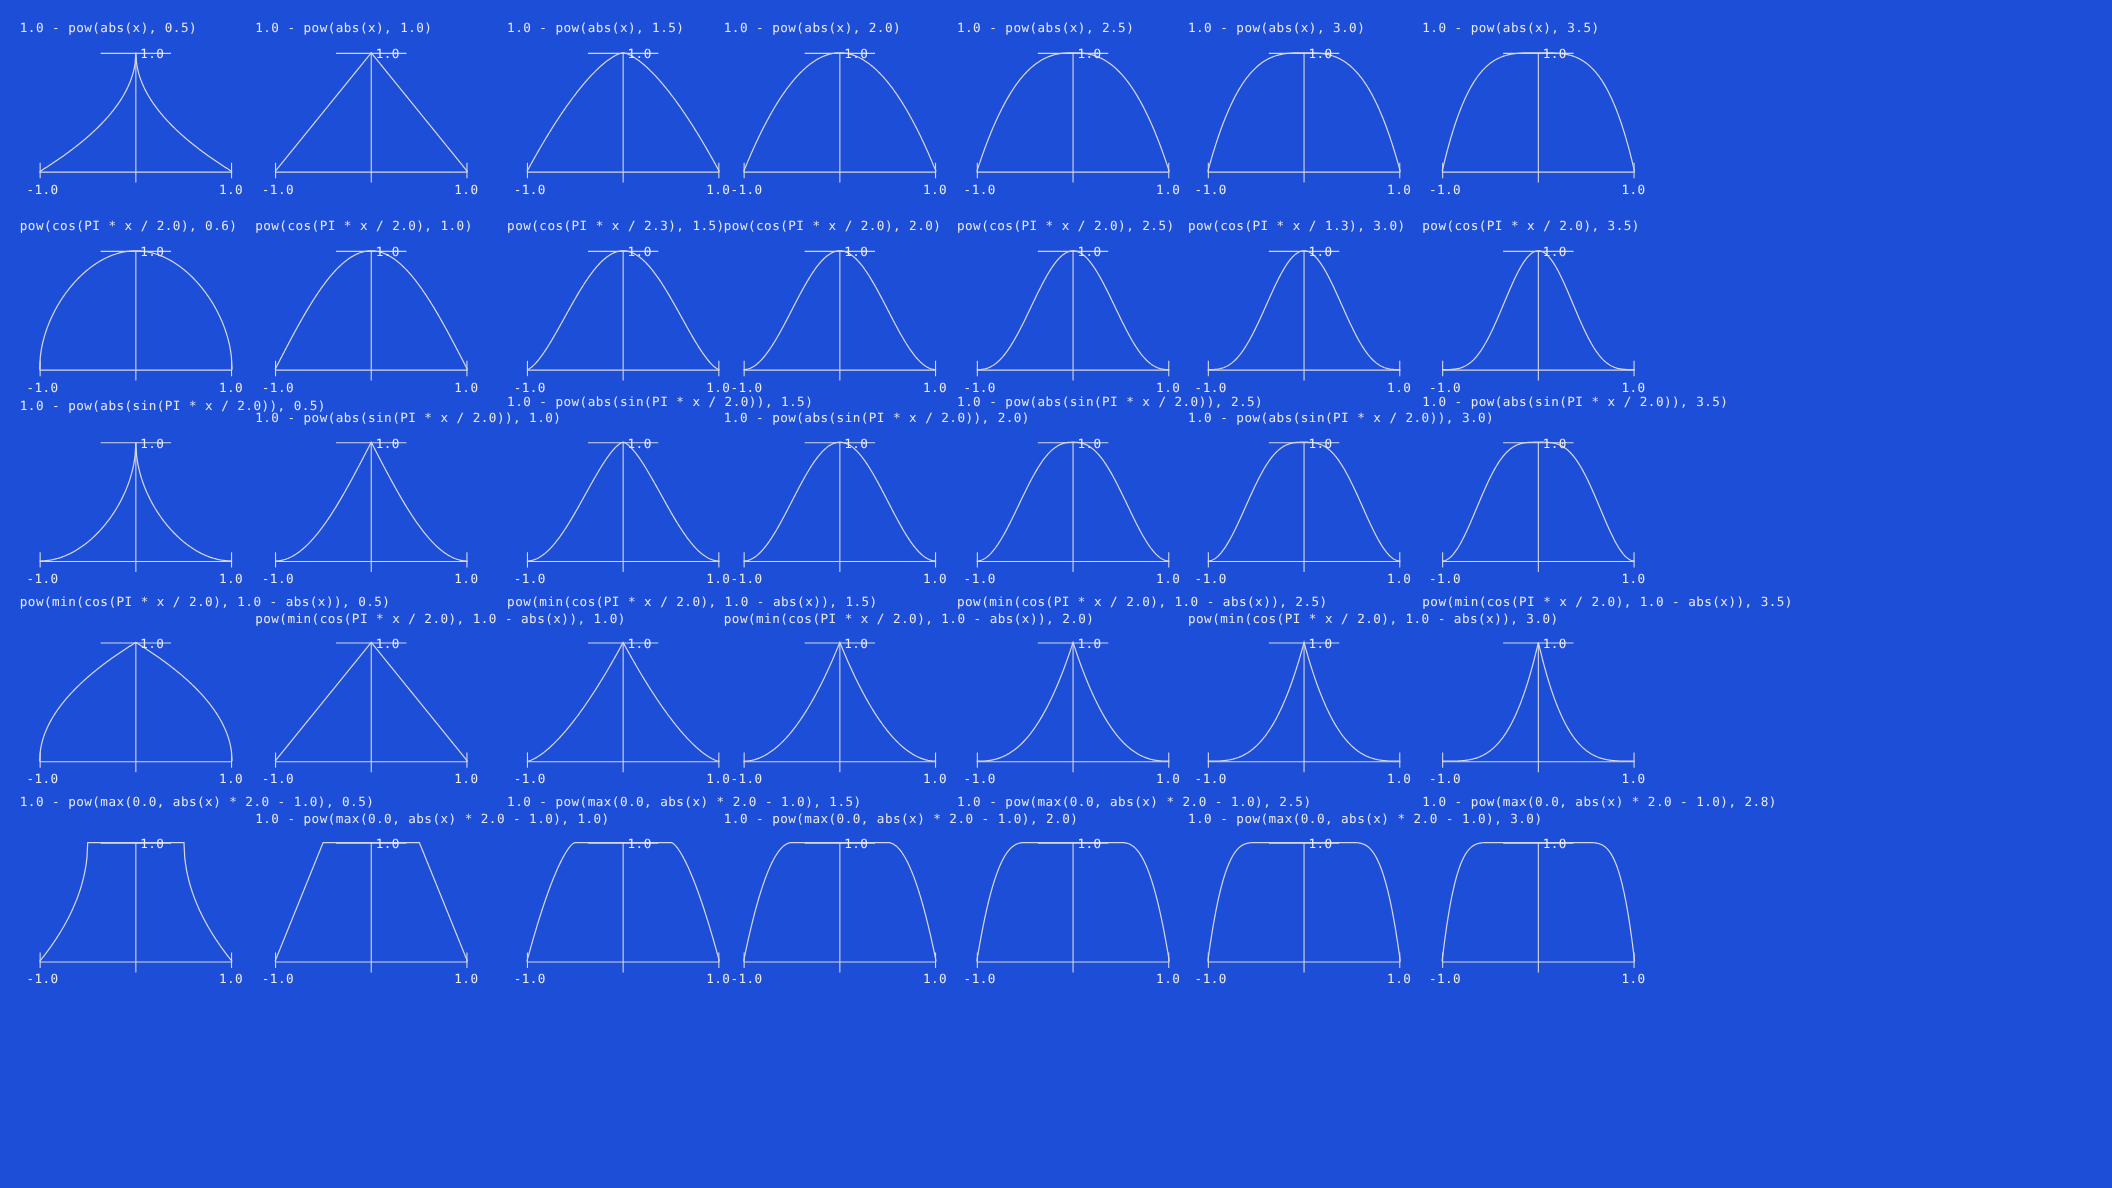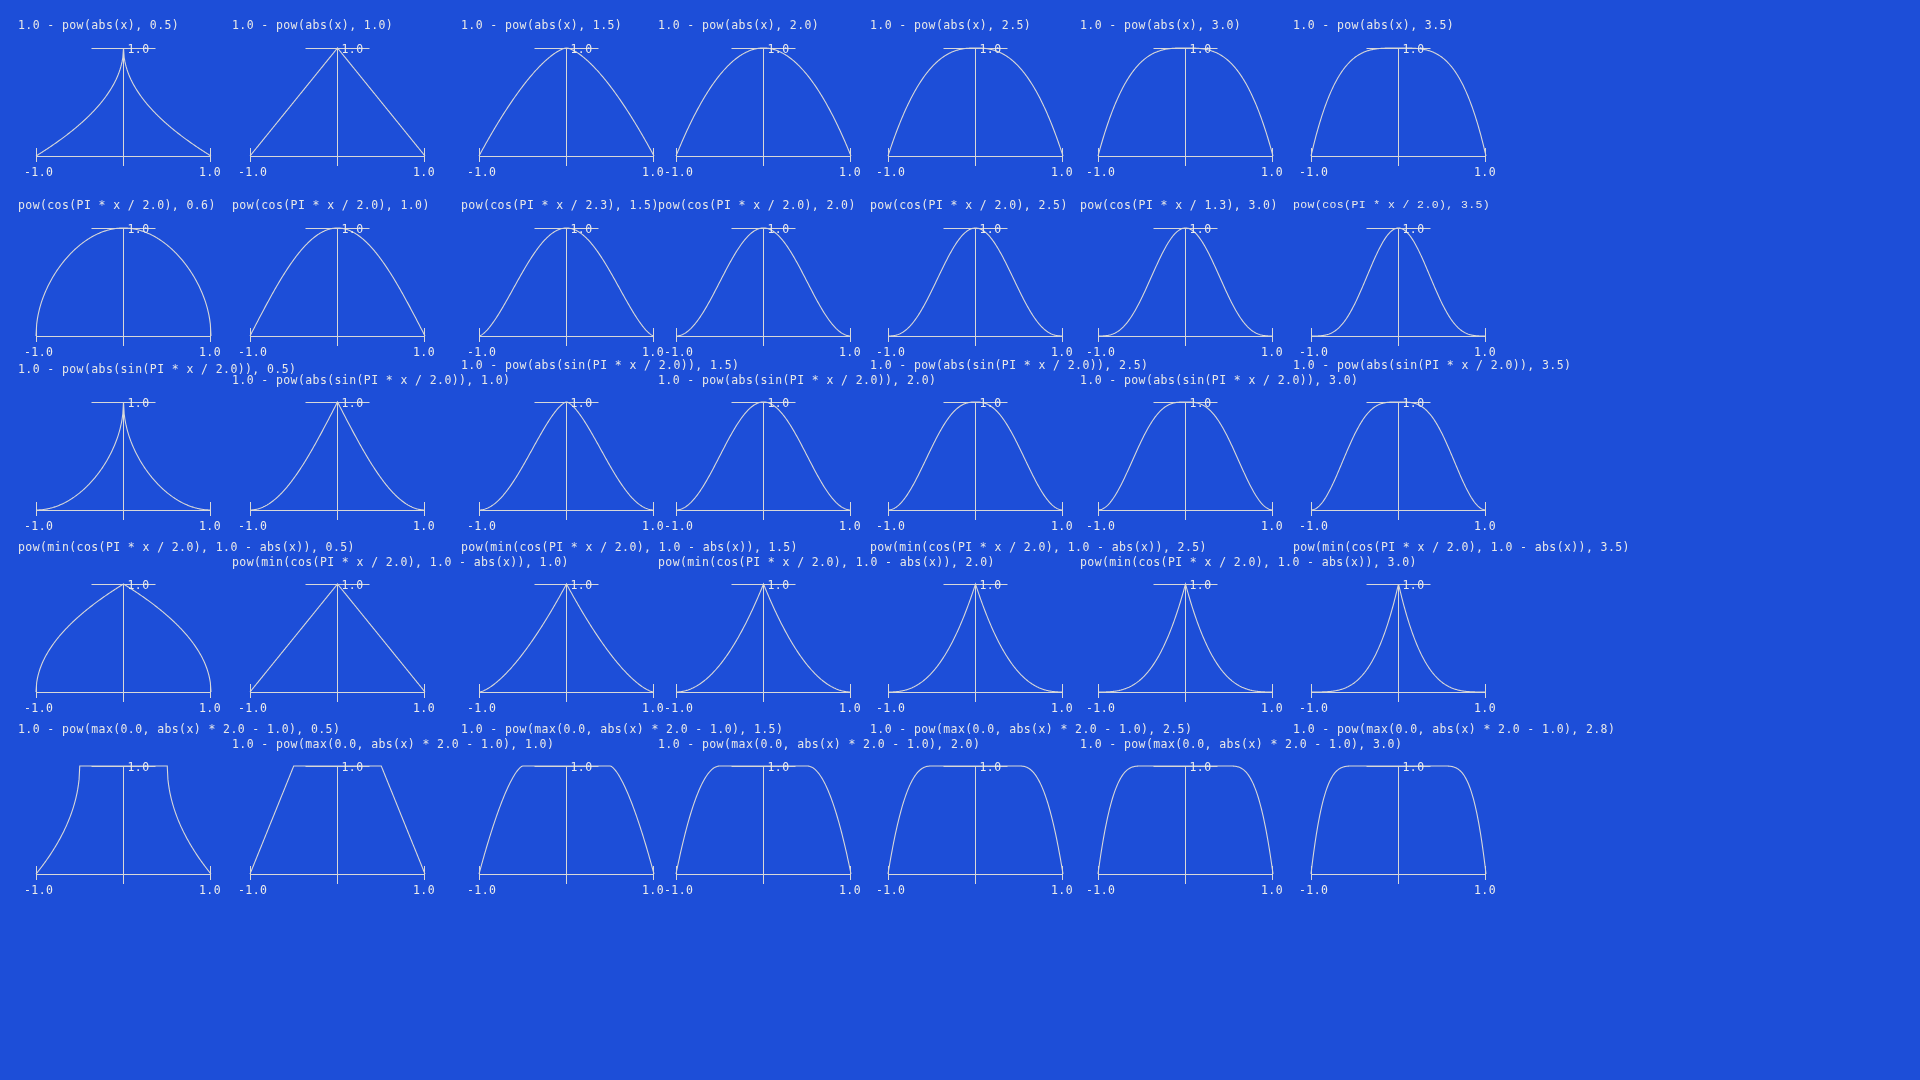--- a/index.html
+++ b/index.html
@@ -269,21 +269,21 @@
             <line x1="0.5" y1="100" x2="0.5" y2="114" stroke="#d8d8d8" stroke-width="1"></line>
             <line x1="174.5" y1="100" x2="174.5" y2="114" stroke="#d8d8d8" stroke-width="1"></line>
             <path d="M0.00 108.00L0.67 108.00L1.35 108.00L2.02 107.99L2.69 107.99L3.37 107.98L4.04 107.96L4.71 107.93L5.38 107.90L6.06 107.86L6.73 107.81L7.40 107.75L8.08 107.67L8.75 107.59L9.42 107.48L10.10 107.37L10.77 107.23L11.44 107.08L12.12 106.91L12.79 106.73L13.46 106.52L14.13 106.29L14.81 106.04L15.48 105.77L16.15 105.47L16.83 105.16L17.50 104.81L18.17 104.44L18.85 104.05L19.52 103.63L20.19 103.18L20.87 102.71L21.54 102.21L22.21 101.68L22.88 101.12L23.56 100.53L24.23 99.92L24.90 99.27L25.58 98.60L26.25 97.89L26.92 97.16L27.60 96.40L28.27 95.60L28.94 94.78L29.62 93.93L30.29 93.05L30.96 92.14L31.63 91.19L32.31 90.23L32.98 89.23L33.65 88.20L34.33 87.15L35.00 86.07L35.67 84.96L36.35 83.83L37.02 82.67L37.69 81.48L38.37 80.27L39.04 79.04L39.71 77.79L40.38 76.51L41.06 75.21L41.73 73.89L42.40 72.55L43.08 71.19L43.75 69.82L44.42 68.42L45.10 67.02L45.77 65.59L46.44 64.16L47.12 62.71L47.79 61.25L48.46 59.78L49.13 58.30L49.81 56.81L50.48 55.32L51.15 53.82L51.83 52.32L52.50 50.81L53.17 49.31L53.85 47.80L54.52 46.29L55.19 44.79L55.87 43.29L56.54 41.80L57.21 40.31L57.88 38.83L58.56 37.36L59.23 35.90L59.90 34.46L60.58 33.02L61.25 31.60L61.92 30.20L62.60 28.82L63.27 27.45L63.94 26.10L64.62 24.78L65.29 23.48L65.96 22.20L66.63 20.94L67.31 19.72L67.98 18.52L68.65 17.35L69.33 16.20L70.00 15.09L70.67 14.02L71.35 12.97L72.02 11.96L72.69 10.99L73.37 10.05L74.04 9.14L74.71 8.28L75.38 7.45L76.06 6.67L76.73 5.92L77.40 5.22L78.08 4.56L78.75 3.94L79.42 3.36L80.10 2.83L80.77 2.35L81.44 1.90L82.12 1.51L82.79 1.15L83.46 0.85L84.13 0.59L84.81 0.38L85.48 0.21L86.15 0.09L86.83 0.02L87.50 0.00L88.17 0.02L88.85 0.09L89.52 0.21L90.19 0.38L90.87 0.59L91.54 0.85L92.21 1.15L92.88 1.51L93.56 1.90L94.23 2.35L94.90 2.83L95.58 3.36L96.25 3.94L96.92 4.56L97.60 5.22L98.27 5.92L98.94 6.67L99.62 7.45L100.29 8.28L100.96 9.14L101.63 10.05L102.31 10.99L102.98 11.96L103.65 12.97L104.33 14.02L105.00 15.09L105.67 16.20L106.35 17.35L107.02 18.52L107.69 19.72L108.37 20.94L109.04 22.20L109.71 23.48L110.38 24.78L111.06 26.10L111.73 27.45L112.40 28.82L113.08 30.20L113.75 31.60L114.42 33.02L115.10 34.46L115.77 35.90L116.44 37.36L117.12 38.83L117.79 40.31L118.46 41.80L119.13 43.29L119.81 44.79L120.48 46.29L121.15 47.80L121.83 49.31L122.50 50.81L123.17 52.32L123.85 53.82L124.52 55.32L125.19 56.81L125.87 58.30L126.54 59.78L127.21 61.25L127.88 62.71L128.56 64.16L129.23 65.59L129.90 67.02L130.58 68.42L131.25 69.82L131.92 71.19L132.60 72.55L133.27 73.89L133.94 75.21L134.62 76.51L135.29 77.79L135.96 79.04L136.63 80.27L137.31 81.48L137.98 82.67L138.65 83.83L139.33 84.96L140.00 86.07L140.67 87.15L141.35 88.20L142.02 89.23L142.69 90.23L143.37 91.19L144.04 92.14L144.71 93.05L145.38 93.93L146.06 94.78L146.73 95.60L147.40 96.40L148.08 97.16L148.75 97.89L149.42 98.60L150.10 99.27L150.77 99.92L151.44 100.53L152.12 101.12L152.79 101.68L153.46 102.21L154.13 102.71L154.81 103.18L155.48 103.63L156.15 104.05L156.83 104.44L157.50 104.81L158.17 105.16L158.85 105.47L159.52 105.77L160.19 106.04L160.87 106.29L161.54 106.52L162.21 106.73L162.88 106.91L163.56 107.08L164.23 107.23L164.90 107.37L165.58 107.48L166.25 107.59L166.92 107.67L167.60 107.75L168.27 107.81L168.94 107.86L169.62 107.90L170.29 107.93L170.96 107.96L171.63 107.98L172.31 107.99L172.98 107.99L173.65 108.00L174.33 108.00L175.00 108.00" fill="none" stroke="#d8d8d8" stroke-width="1.1"></path>
           </svg>
           <div class="axislabel" style="left: 91.5px; top: -6px;">1.0</div>
           <div class="axislabel" style="left: -12px; top: 117px;">-1.0</div>
           <div class="axislabel" style="left: 163px; top: 117px;">1.0</div>
         </div>
       </div>
       <div class="cell" style="left: 1293px; top: 198px;">
-        <div class="caption" style="left: 0px; top: 0px; font-family: Liberation Mono, monospace;">pow(cos(PI * x / 2.0), 3.5)</div>
+        <div class="caption" style="left: 0px; top: 0px;">pow(cos(PI * x / 2.0), 3.5)</div>
         <div class="plot" style="left: 18px; top: 30px;">
           <svg width="205" height="122">
             <line x1="55.5" y1="0.5" x2="119.5" y2="0.5" stroke="#d8d8d8" stroke-width="1"></line>
             <line x1="87.5" y1="0" x2="87.5" y2="118" stroke="#d8d8d8" stroke-width="1"></line>
             <line x1="0" y1="108.5" x2="175" y2="108.5" stroke="#d8d8d8" stroke-width="1"></line>
             <line x1="0.5" y1="100" x2="0.5" y2="114" stroke="#d8d8d8" stroke-width="1"></line>
             <line x1="174.5" y1="100" x2="174.5" y2="114" stroke="#d8d8d8" stroke-width="1"></line>
             <path d="M0.00 108.00L0.67 108.00L1.35 108.00L2.02 108.00L2.69 108.00L3.37 107.99L4.04 107.99L4.71 107.98L5.38 107.97L6.06 107.95L6.73 107.93L7.40 107.91L8.08 107.88L8.75 107.84L9.42 107.79L10.10 107.73L10.77 107.66L11.44 107.59L12.12 107.50L12.79 107.39L13.46 107.28L14.13 107.14L14.81 107.00L15.48 106.83L16.15 106.65L16.83 106.45L17.50 106.23L18.17 105.99L18.85 105.72L19.52 105.44L20.19 105.13L20.87 104.80L21.54 104.44L22.21 104.06L22.88 103.65L23.56 103.22L24.23 102.75L24.90 102.26L25.58 101.74L26.25 101.19L26.92 100.61L27.60 100.00L28.27 99.36L28.94 98.69L29.62 97.98L30.29 97.24L30.96 96.48L31.63 95.68L32.31 94.84L32.98 93.98L33.65 93.08L34.33 92.15L35.00 91.19L35.67 90.19L36.35 89.16L37.02 88.11L37.69 87.02L38.37 85.90L39.04 84.75L39.71 83.56L40.38 82.36L41.06 81.12L41.73 79.85L42.40 78.56L43.08 77.24L43.75 75.89L44.42 74.52L45.10 73.13L45.77 71.71L46.44 70.27L47.12 68.82L47.79 67.34L48.46 65.84L49.13 64.33L49.81 62.80L50.48 61.26L51.15 59.71L51.83 58.14L52.50 56.56L53.17 54.98L53.85 53.39L54.52 51.79L55.19 50.19L55.87 48.59L56.54 46.98L57.21 45.38L57.88 43.78L58.56 42.19L59.23 40.60L59.90 39.02L60.58 37.45L61.25 35.89L61.92 34.34L62.60 32.81L63.27 31.29L63.94 29.79L64.62 28.32L65.29 26.86L65.96 25.42L66.63 24.02L67.31 22.63L67.98 21.28L68.65 19.95L69.33 18.66L70.00 17.40L70.67 16.17L71.35 14.98L72.02 13.82L72.69 12.70L73.37 11.63L74.04 10.59L74.71 9.60L75.38 8.65L76.06 7.74L76.73 6.88L77.40 6.07L78.08 5.30L78.75 4.58L79.42 3.91L80.10 3.30L80.77 2.73L81.44 2.22L82.12 1.75L82.79 1.35L83.46 0.99L84.13 0.69L84.81 0.44L85.48 0.25L86.15 0.11L86.83 0.03L87.50 0.00L88.17 0.03L88.85 0.11L89.52 0.25L90.19 0.44L90.87 0.69L91.54 0.99L92.21 1.35L92.88 1.75L93.56 2.22L94.23 2.73L94.90 3.30L95.58 3.91L96.25 4.58L96.92 5.30L97.60 6.07L98.27 6.88L98.94 7.74L99.62 8.65L100.29 9.60L100.96 10.59L101.63 11.63L102.31 12.70L102.98 13.82L103.65 14.98L104.33 16.17L105.00 17.40L105.67 18.66L106.35 19.95L107.02 21.28L107.69 22.63L108.37 24.02L109.04 25.42L109.71 26.86L110.38 28.32L111.06 29.79L111.73 31.29L112.40 32.81L113.08 34.34L113.75 35.89L114.42 37.45L115.10 39.02L115.77 40.60L116.44 42.19L117.12 43.78L117.79 45.38L118.46 46.98L119.13 48.59L119.81 50.19L120.48 51.79L121.15 53.39L121.83 54.98L122.50 56.56L123.17 58.14L123.85 59.71L124.52 61.26L125.19 62.80L125.87 64.33L126.54 65.84L127.21 67.34L127.88 68.82L128.56 70.27L129.23 71.71L129.90 73.13L130.58 74.52L131.25 75.89L131.92 77.24L132.60 78.56L133.27 79.85L133.94 81.12L134.62 82.36L135.29 83.56L135.96 84.75L136.63 85.90L137.31 87.02L137.98 88.11L138.65 89.16L139.33 90.19L140.00 91.19L140.67 92.15L141.35 93.08L142.02 93.98L142.69 94.84L143.37 95.68L144.04 96.48L144.71 97.24L145.38 97.98L146.06 98.69L146.73 99.36L147.40 100.00L148.08 100.61L148.75 101.19L149.42 101.74L150.10 102.26L150.77 102.75L151.44 103.22L152.12 103.65L152.79 104.06L153.46 104.44L154.13 104.80L154.81 105.13L155.48 105.44L156.15 105.72L156.83 105.99L157.50 106.23L158.17 106.45L158.85 106.65L159.52 106.83L160.19 107.00L160.87 107.14L161.54 107.28L162.21 107.39L162.88 107.50L163.56 107.59L164.23 107.66L164.90 107.73L165.58 107.79L166.25 107.84L166.92 107.88L167.60 107.91L168.27 107.93L168.94 107.95L169.62 107.97L170.29 107.98L170.96 107.99L171.63 107.99L172.31 108.00L172.98 108.00L173.65 108.00L174.33 108.00L175.00 108.00" fill="none" stroke="#d8d8d8" stroke-width="1.1"></path>
           </svg>
           <div class="axislabel" style="left: 91.5px; top: -6px;">1.0</div>

